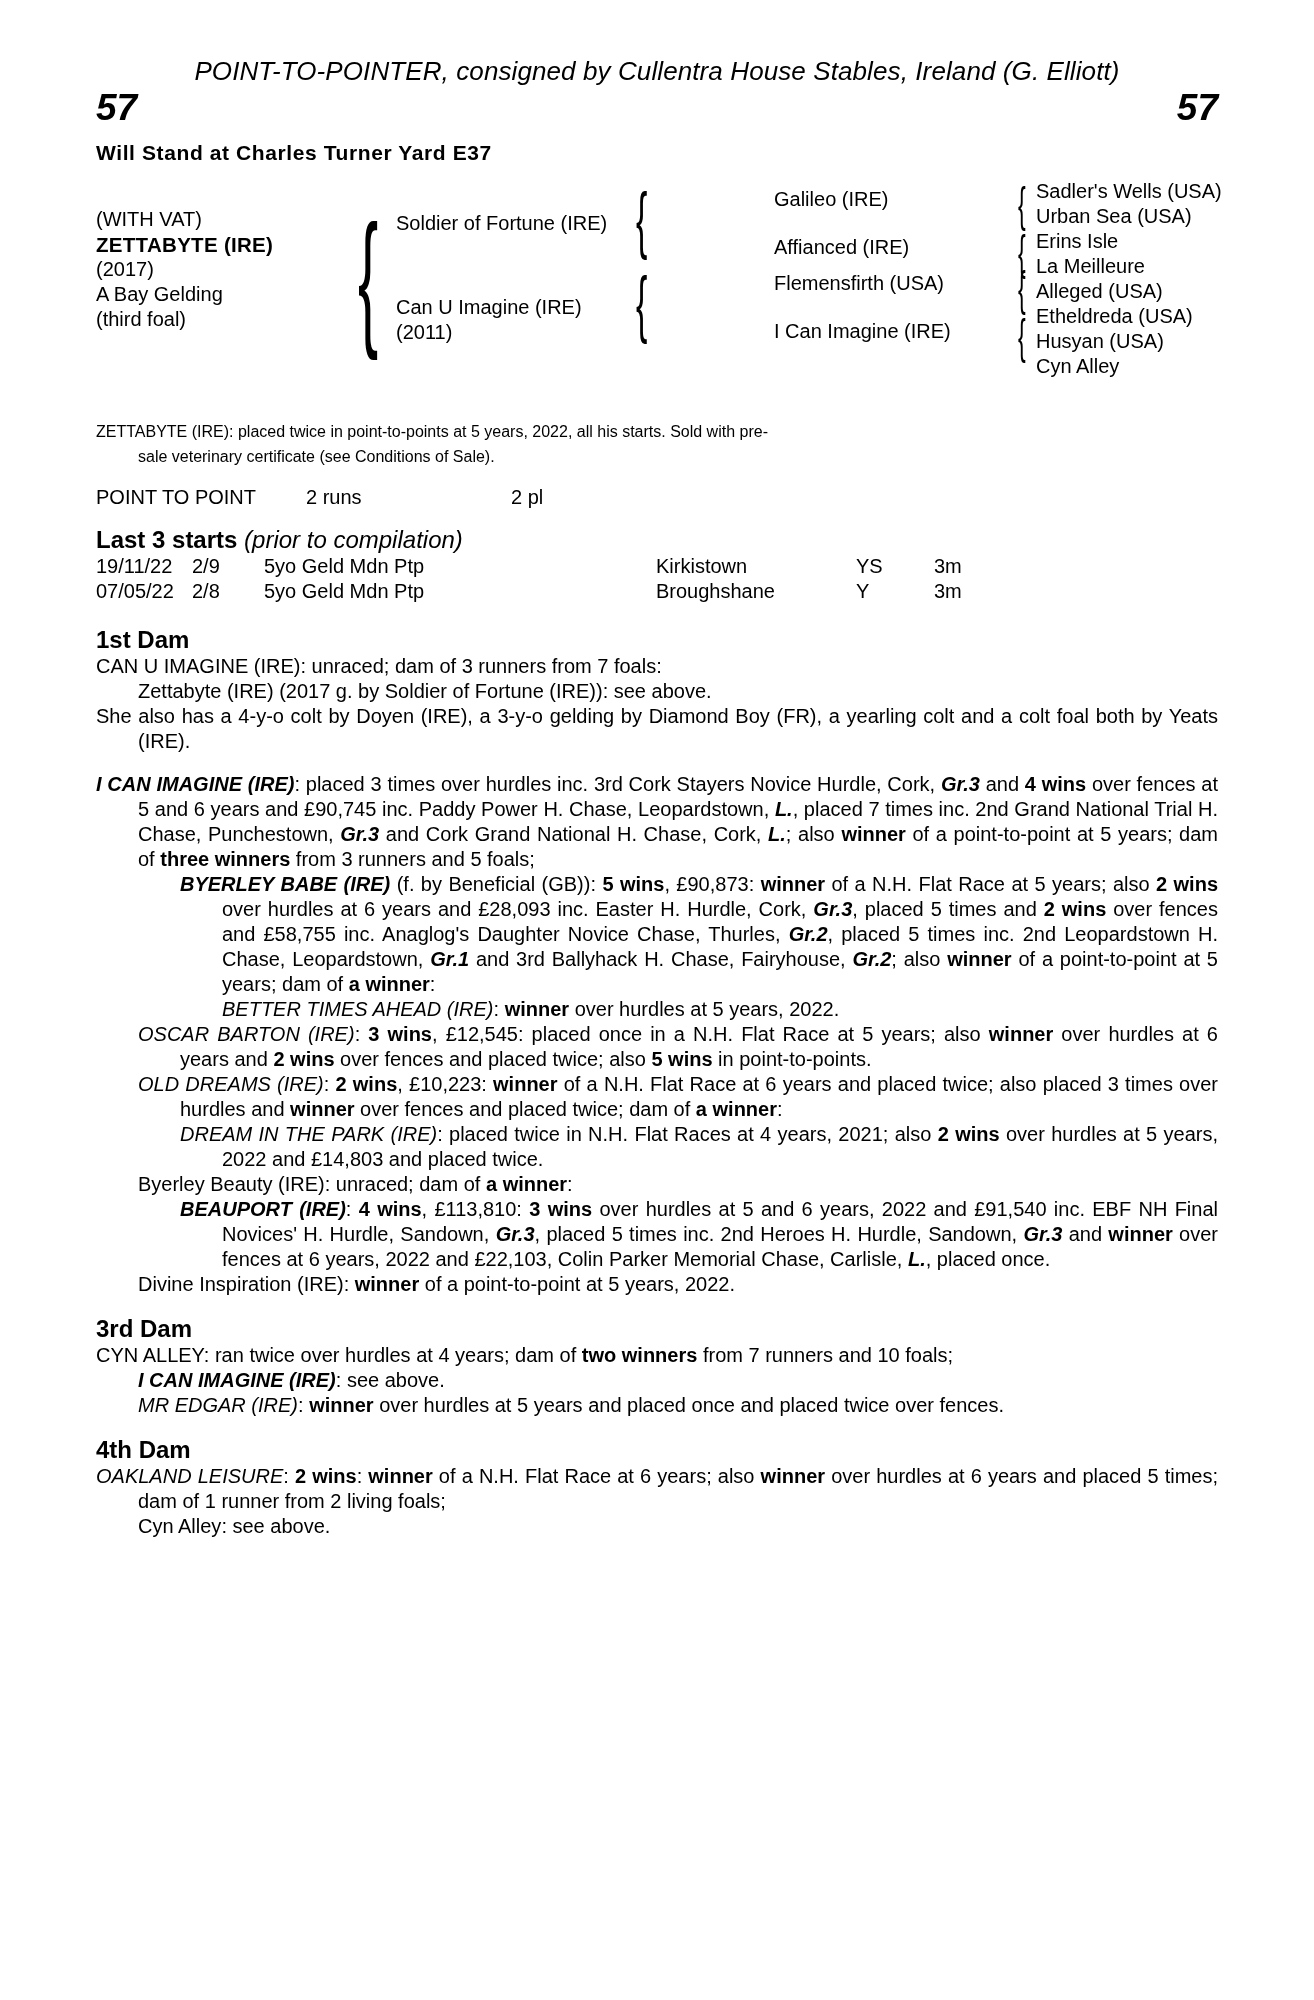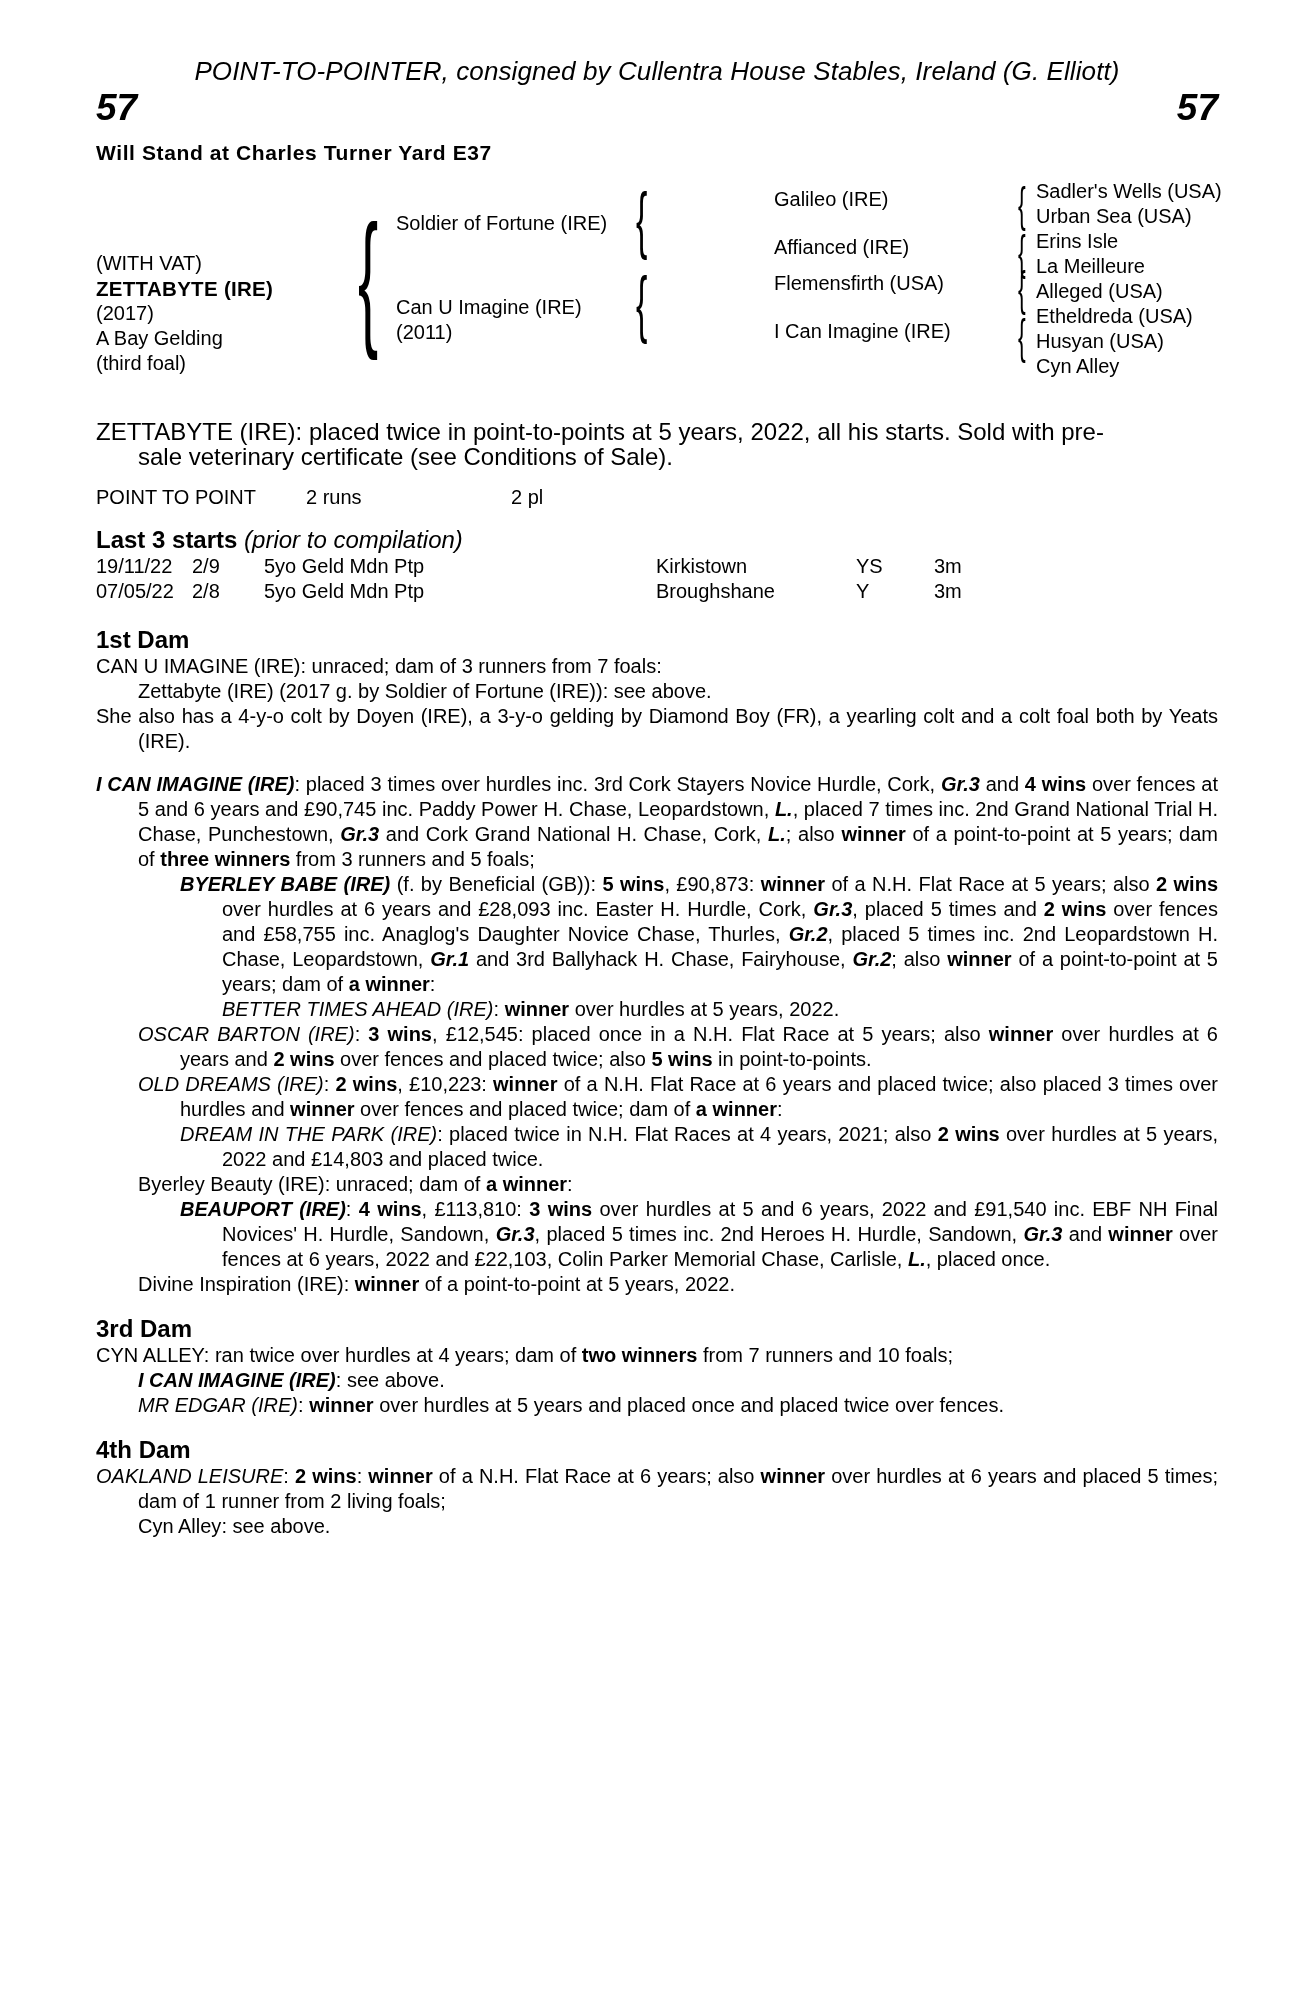--- a/index.html
+++ b/index.html
@@ -54,21 +54,20 @@
     position: relative;
     height: 210px;
     font-size: 20px;
   }
   .ped-col1 {
     position: absolute;
     left: 0;
     top: 28px;
     width: 250px;
     line-height: 25px;
-    margin-top: 44px;
   }
   .ped-col1 .bold { font-weight: bold; font-size: 20.5px; letter-spacing: .3px;}
   .big-brace {
     position: absolute;
     left: 262px;
     top: 24px;
     font-size: 110px;
     font-weight: 200;
     line-height: 1;
     transform: scaleX(0.55) scaleY(1.35);
@@ -105,21 +104,21 @@
   }
   .ped-col4 {
     position: absolute;
     left: 940px;
     width: 300px;
     line-height: 25px;
   }
 
   
   .para {
-    font-size: 24px;
+    font-size: 16px;
     line-height: 25px;
     margin-bottom: 16px;
   }
   .ptp-row {
     font-size: 20px;
     line-height: 25px;
     margin-bottom: 16px;
   }
   .ptp-row .c1 { display:inline-block; width: 210px; }
   .ptp-row .c2 { display:inline-block; width: 205px; }

